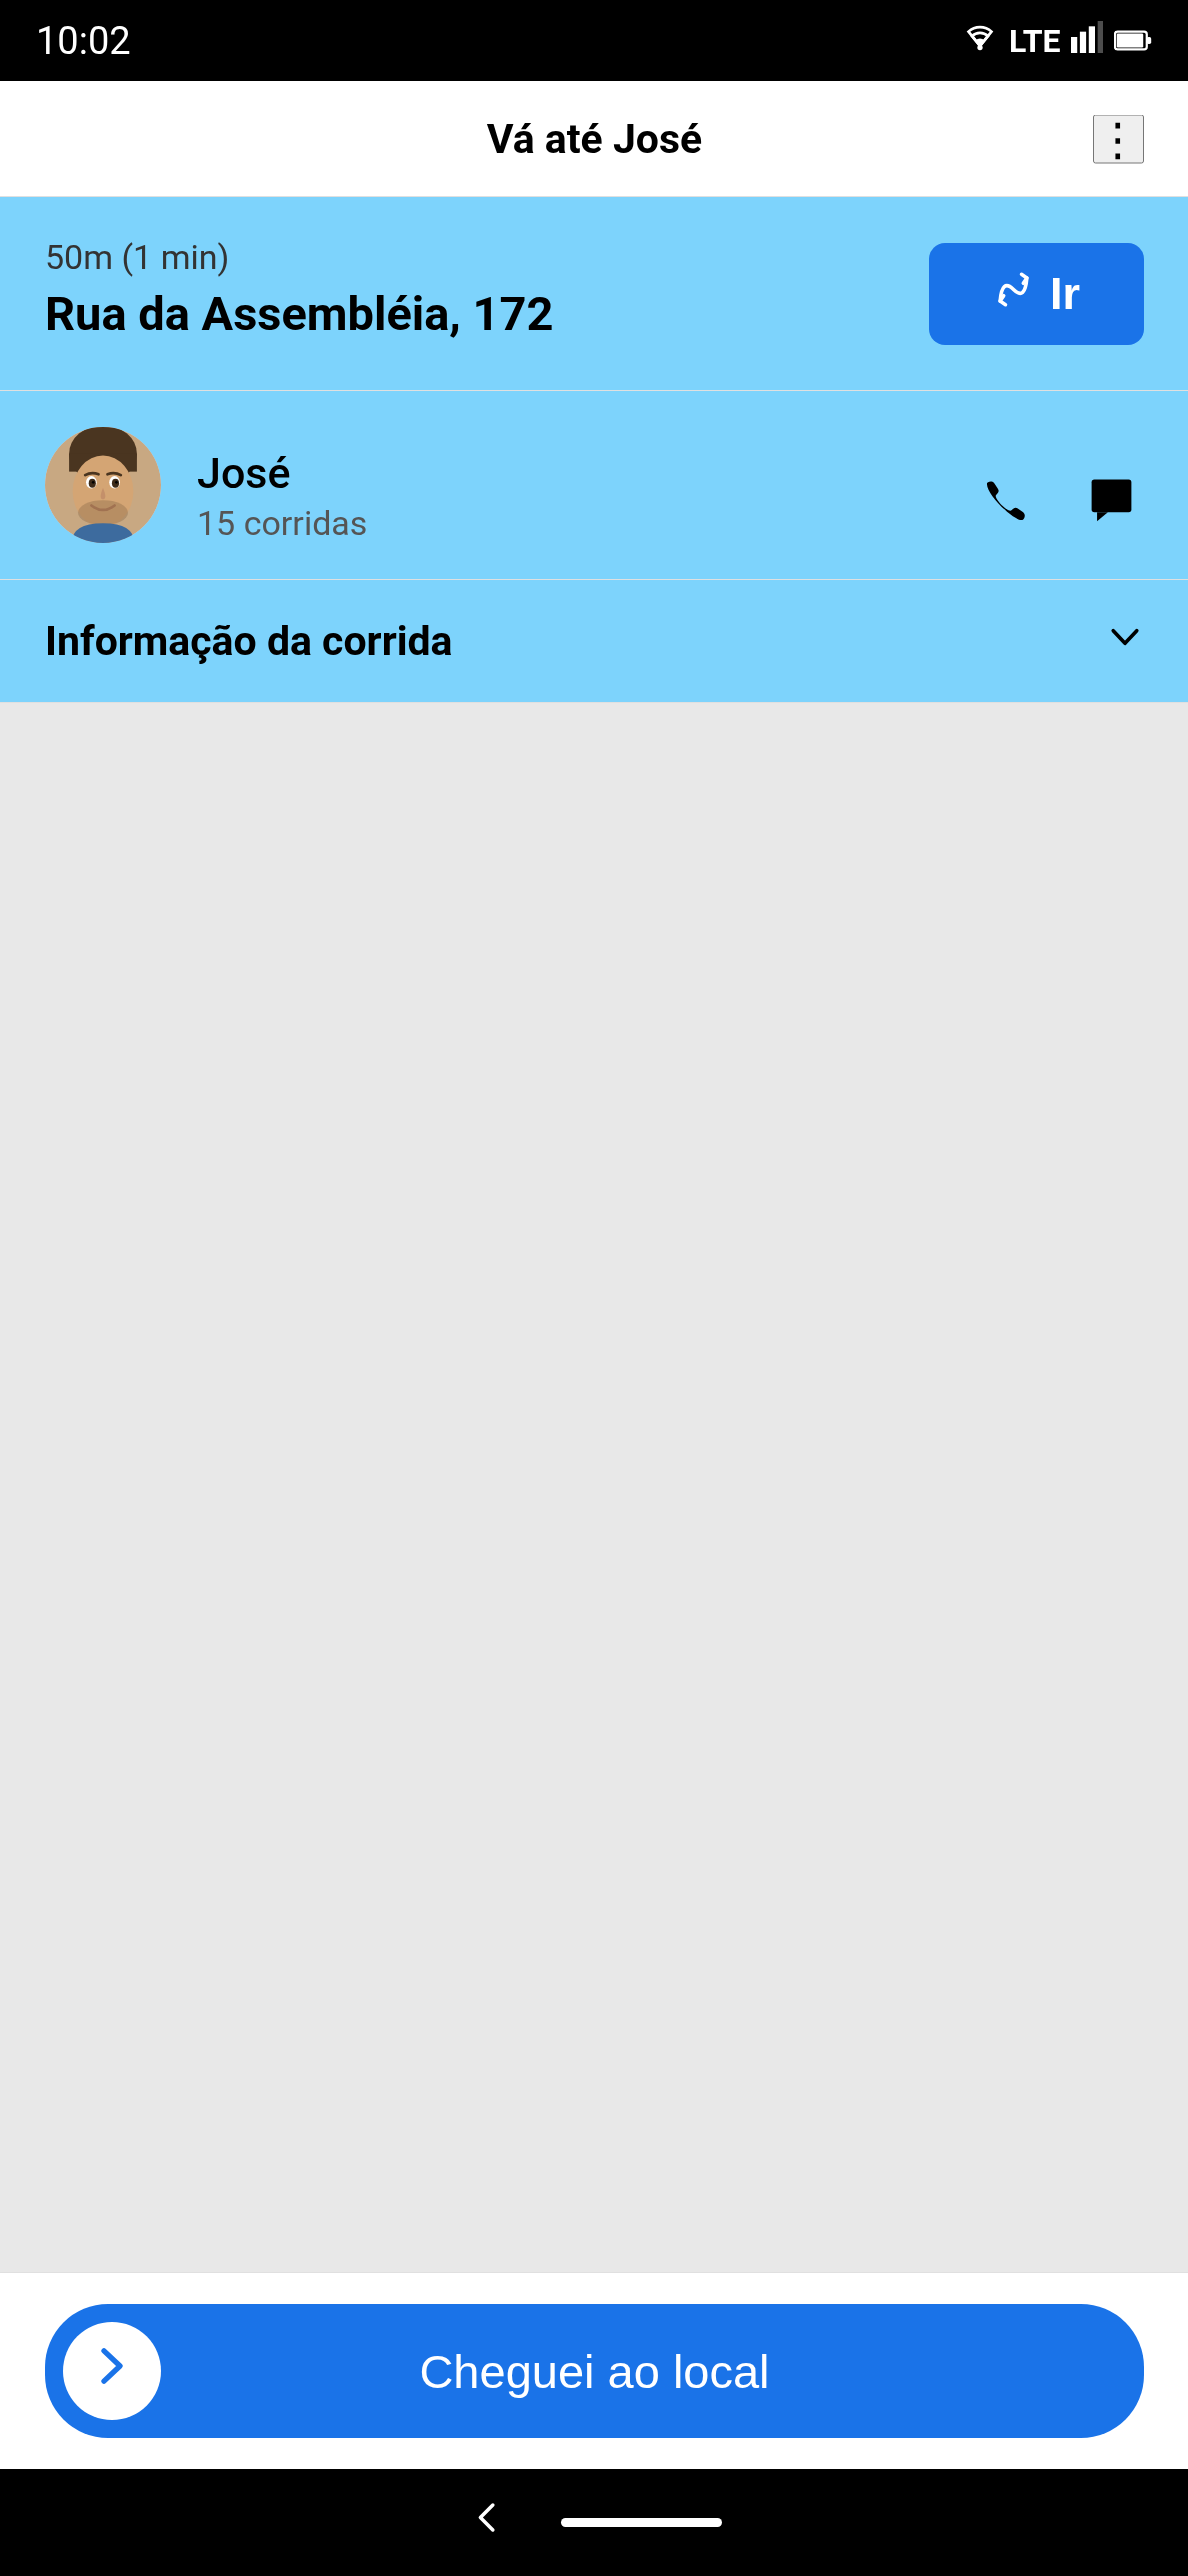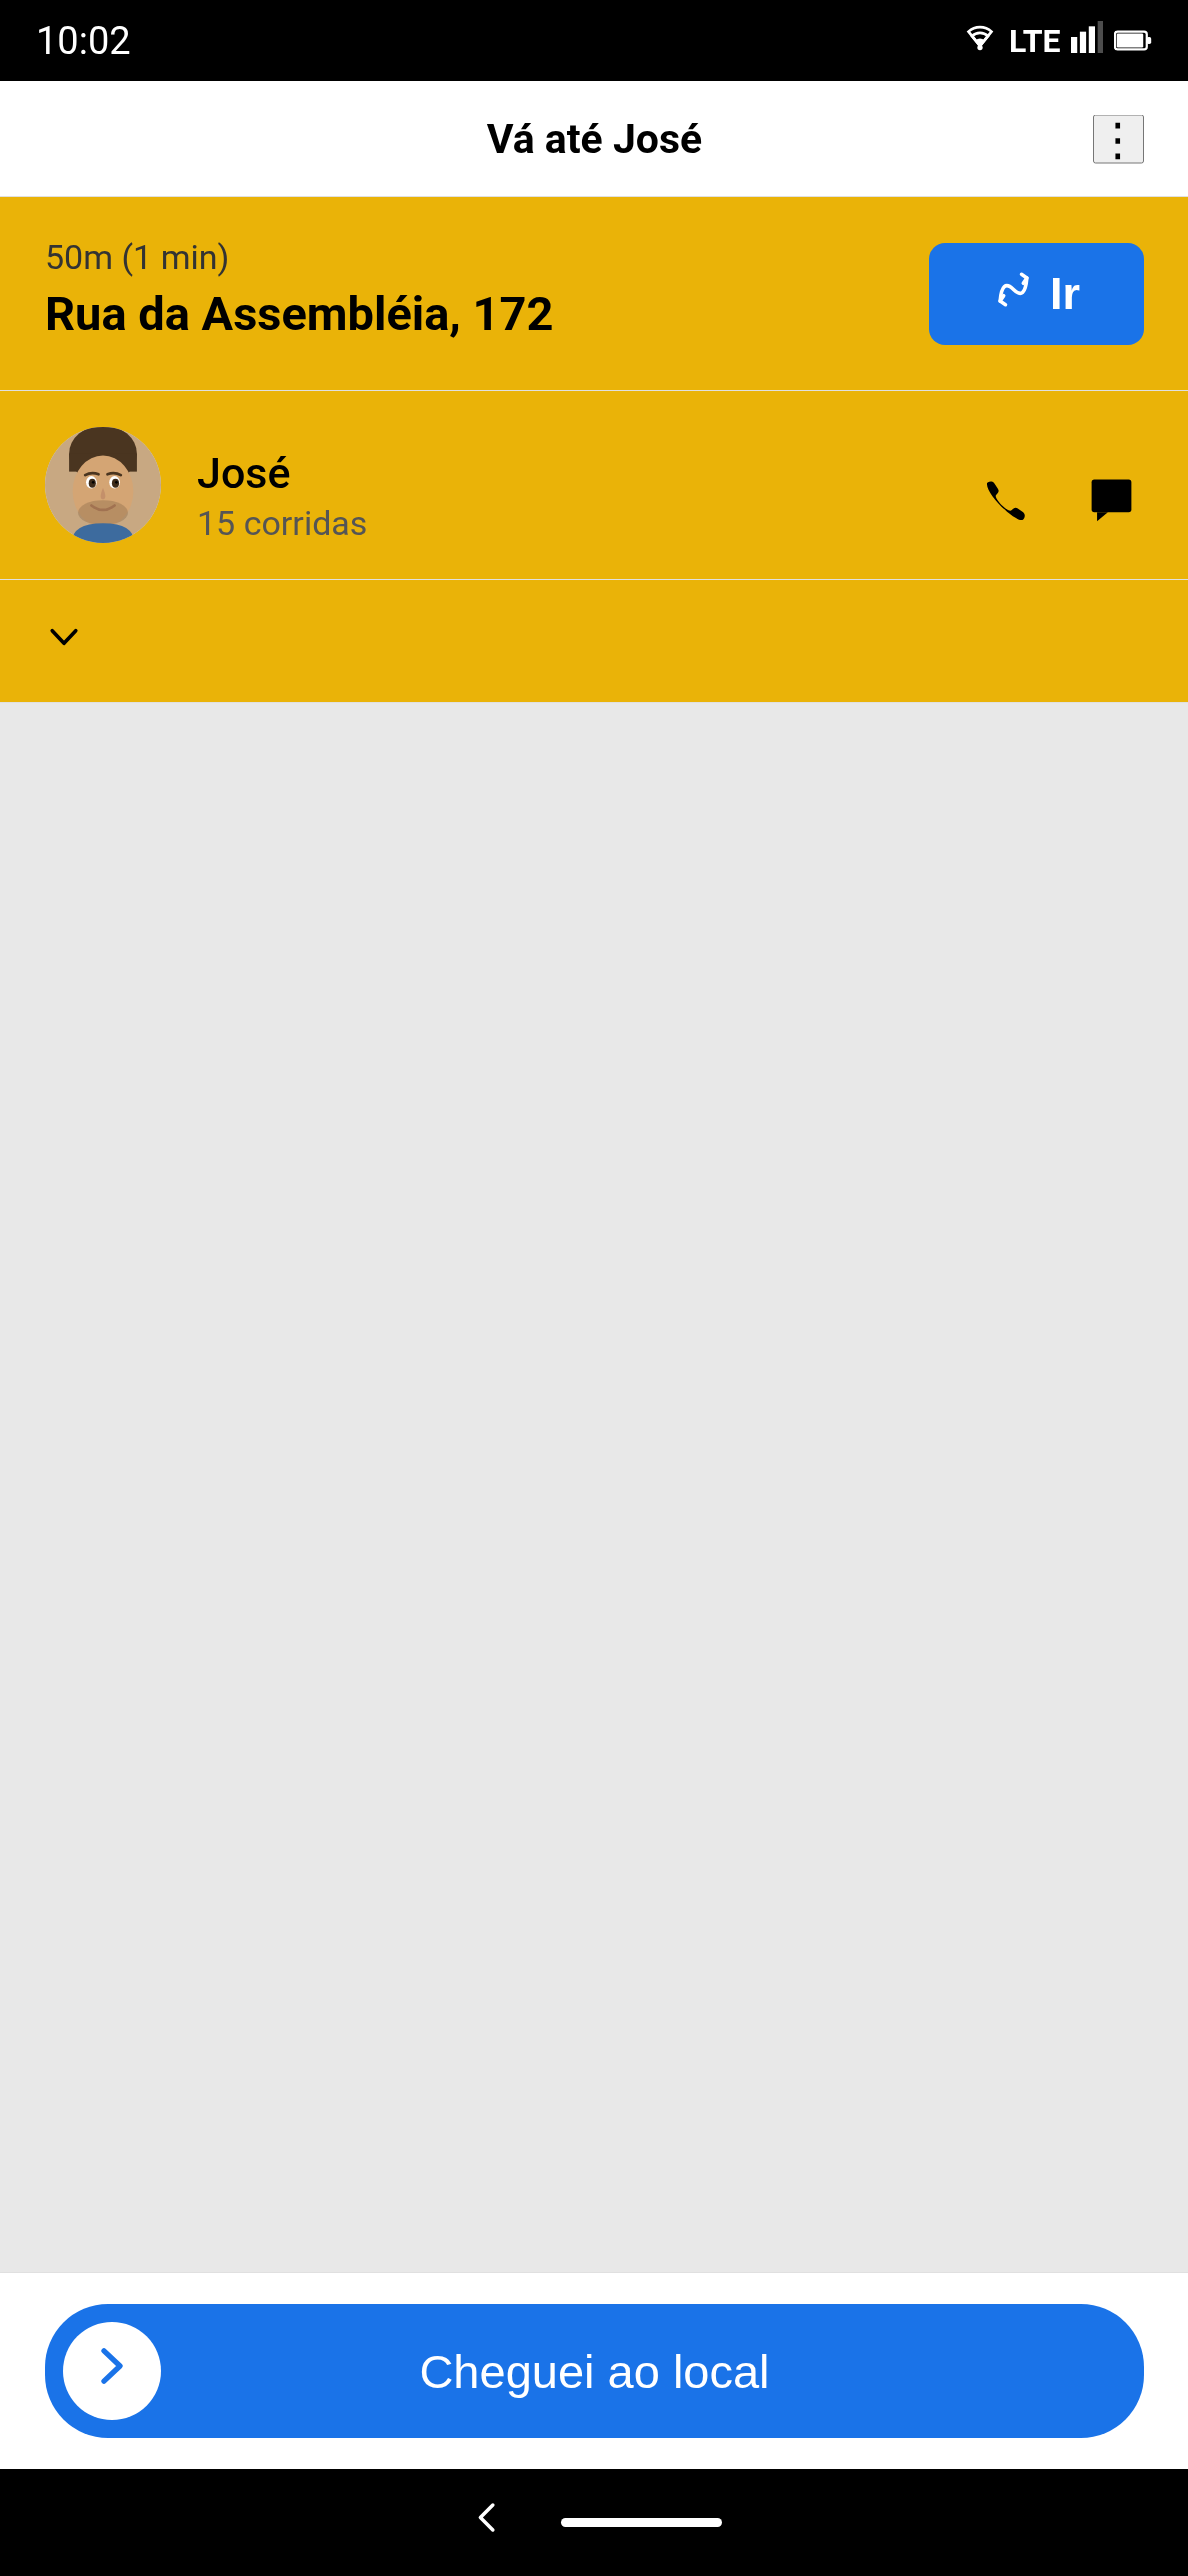--- a/index.html
+++ b/index.html
@@ -33,21 +33,21 @@
       align-items: center;
       gap: 10.7px;
     }
     .status-icons span {
       font-size: 32px;
       color: #fff;
     }
 
     
     .main-content {
-      background: #eab308;
+      background: #7dd3fc;
       flex: 1;
       display: flex;
       flex-direction: column;
     }
 
     
     .app-bar {
       background: #fff;
       display: flex;
       align-items: center;
@@ -369,20 +369,21 @@
           <svg width="47" height="47" viewBox="0 0 52 52" fill="none">
             <rect x="4" y="4" width="44" height="36" rx="3" fill="#000"></rect>
             <polygon points="10,40 10,50 22,40" fill="#000"></polygon>
           </svg>
         </span>
       </button>
     </div>
   </div>
 
   <div class="info-section" style="cursor:pointer;">
+    <span class="info-label">Informação da corrida</span>
     <span class="chevron-icon">
       <svg width="38" height="38" viewBox="0 0 42 42" fill="none">
         <polyline points="8,14 21,28 34,14" stroke="#000" stroke-width="4" fill="none" stroke-linecap="round" stroke-linejoin="round"></polyline>
       </svg>
     </span>
   </div>
 
   <div class="map-area">
   </div>
 

